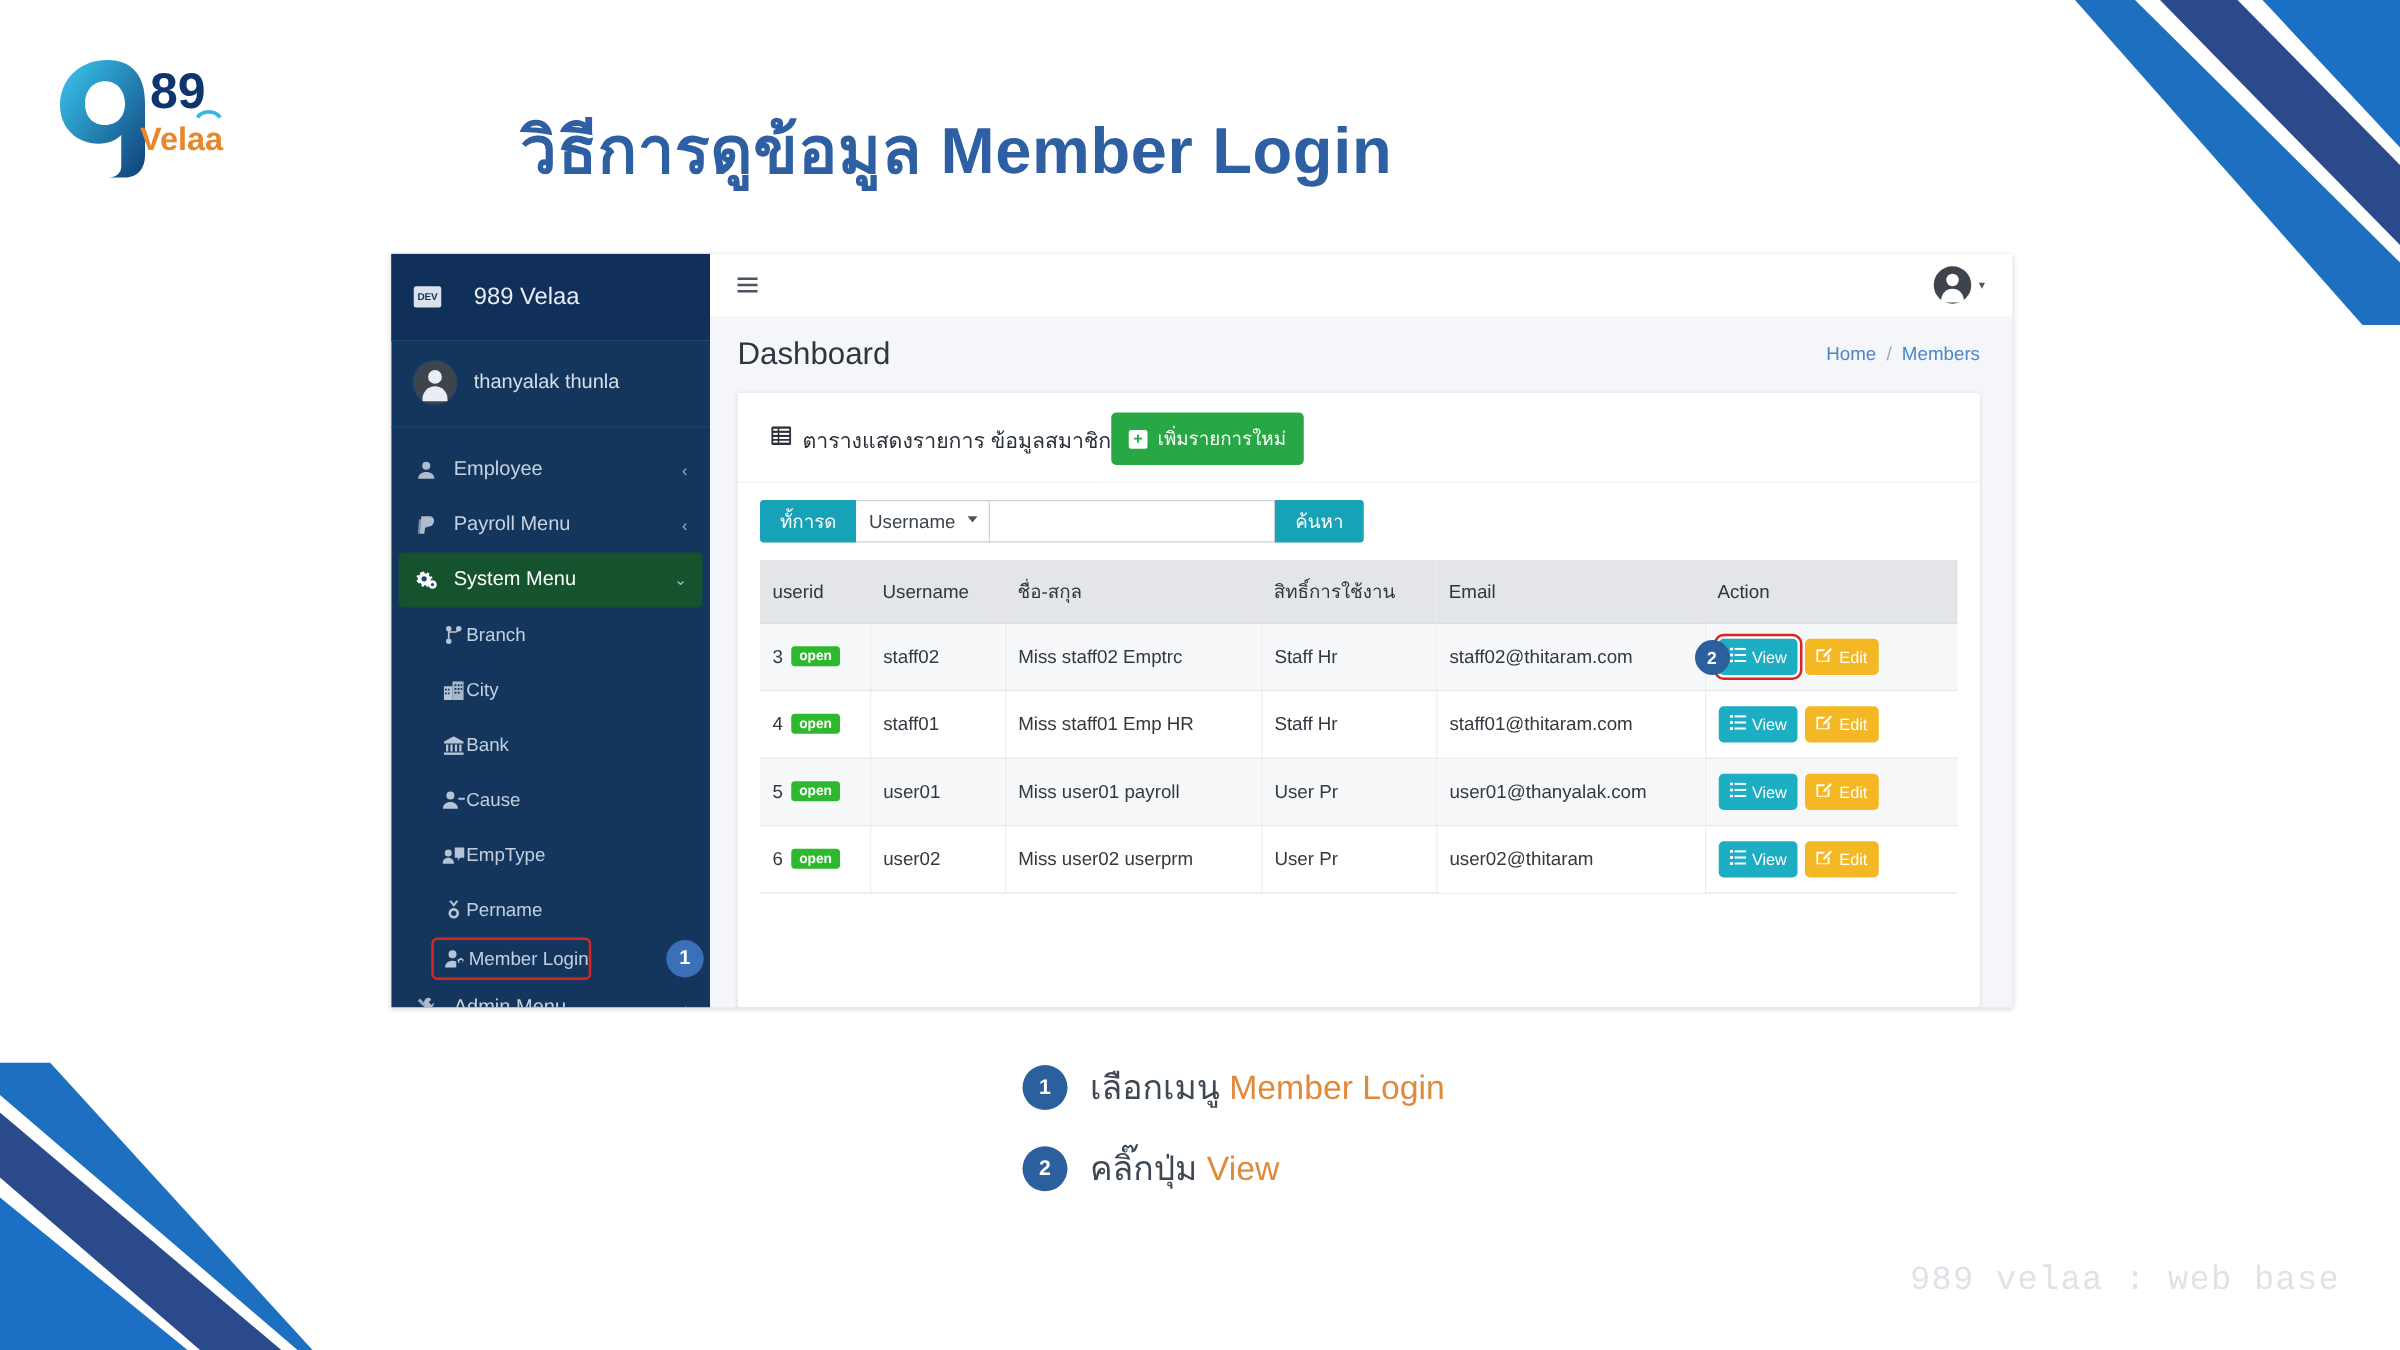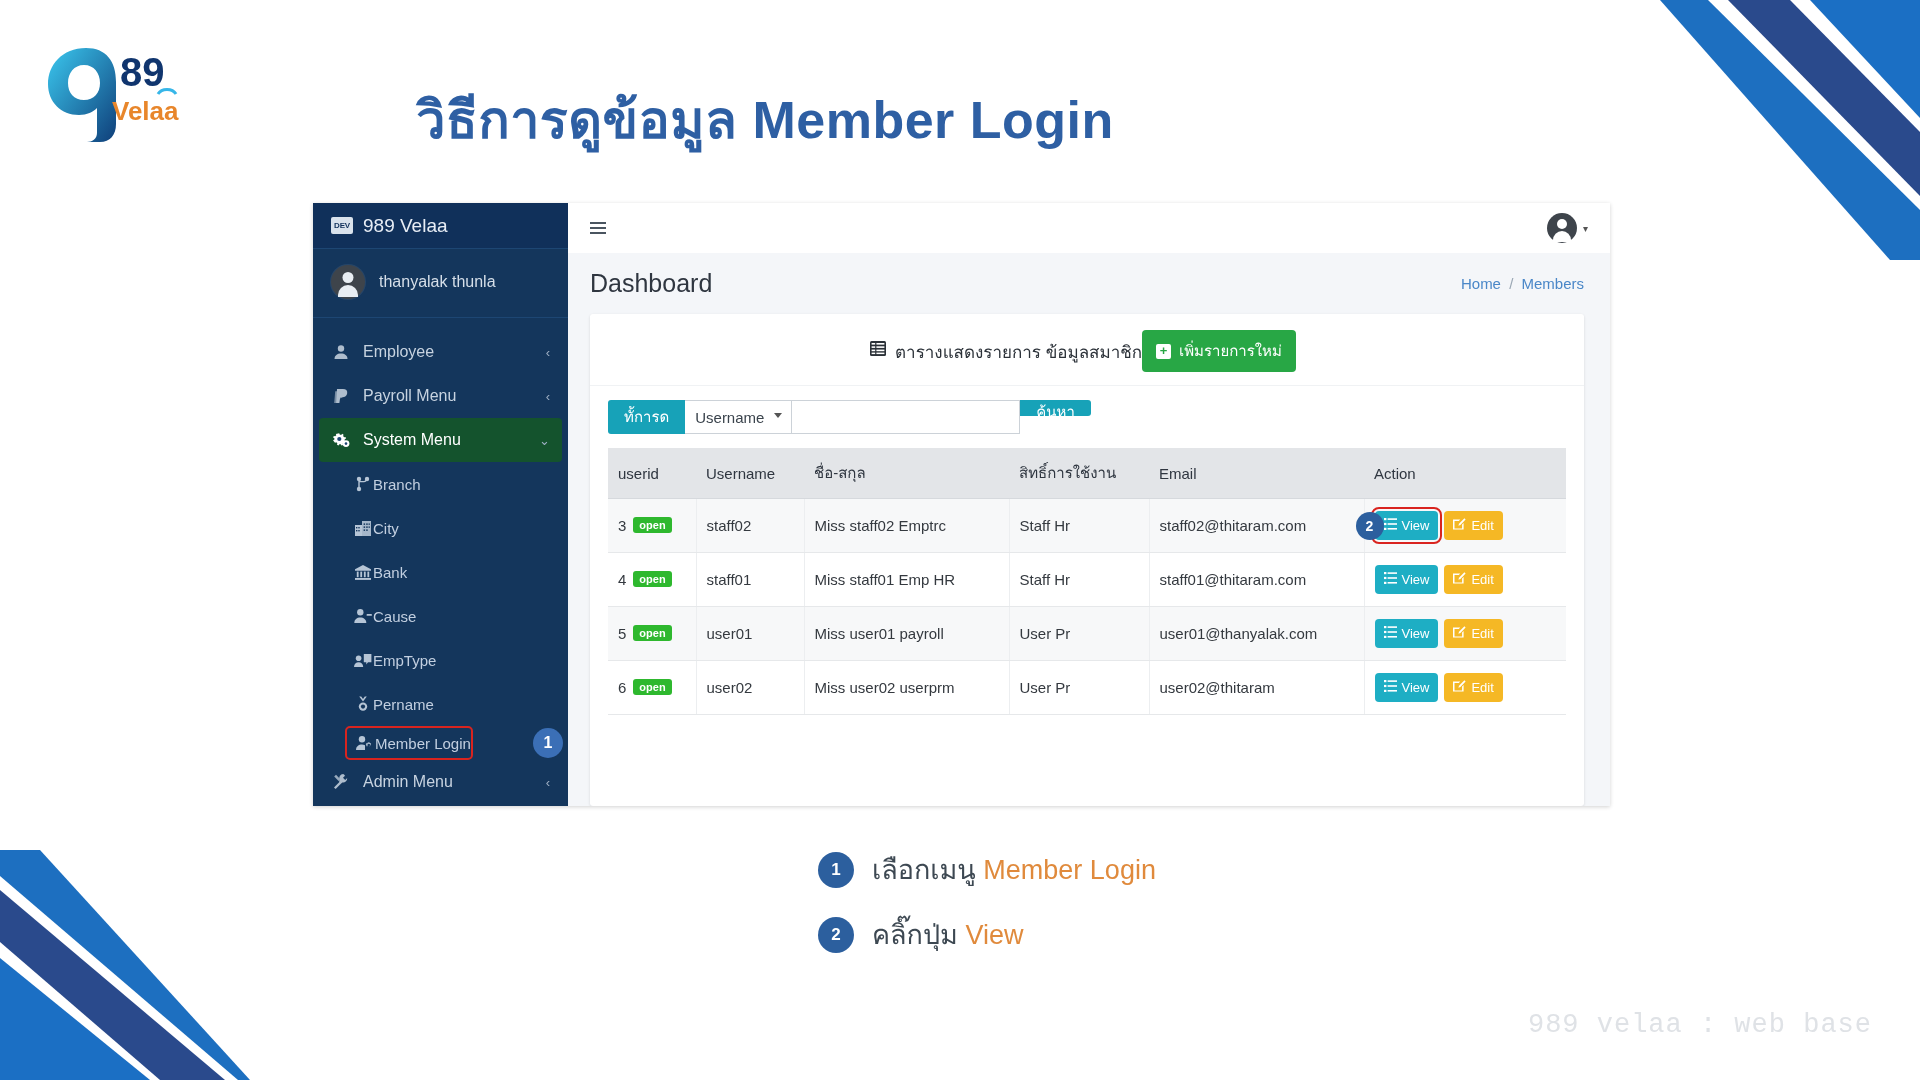--- a/index.html
+++ b/index.html
@@ -34,21 +34,21 @@
     width: 1297px; height: 603px;
     background: #f4f6f9;
     box-shadow: 0 1px 4px rgba(0,0,0,.18);
     display: flex;
     overflow: hidden;
   }
 
   
   .sidebar { width: 255px; background: #14365c; color: #c2cfe0; flex: none; }
   .brand {
-    height: 46px; display: flex; align-items: center; gap: 10px;
+    height: 70px; display: flex; align-items: center; gap: 26px;
     padding: 0 18px; background: #10305a; color: #e7edf5;
     font-size: 19px; border-bottom: 1px solid #1d4673;
   }
   .brand-badge {
     width: 22px; height: 17px; background: #d9e2ec; color: #10305a;
     border-radius: 2px; font-size: 8px; font-weight: 700;
     display: flex; align-items: center; justify-content: center; letter-spacing: -.2px;
   }
   .userbox {
     display: flex; align-items: center; gap: 14px;
@@ -120,22 +120,22 @@
   .crumbs .sep { color: #9aa7b4; margin: 0 4px; }
   .crumbs a { color: #4a87c8; text-decoration: none; }
 
   .card {
     margin: 4px 26px 0 22px; background: #fff; border-radius: 3px;
     border-top: 3px solid #fff;
     box-shadow: 0 1px 3px rgba(0,0,0,.12);
     flex: 1; min-height: 0; display: flex; flex-direction: column;
   }
   .card-head {
-    display: flex; align-items: center; justify-content: center;
-    padding: 13px 16px 13px 8px; border-bottom: 1px solid #f0f2f4;
+    display: flex; align-items: center; justify-content: flex-start;
+    padding: 13px 16px 13px 27px; border-bottom: 1px solid #f0f2f4;
   }
   .card-title { display: flex; align-items: center; gap: 9px; font-size: 17px; color: #2b3138; }
   .btn-add {
     background: #28a745; color: #fff; border: none; border-radius: 4px;
     padding: 9px 14px; font-size: 15px; display: flex; align-items: center; gap: 8px;
     cursor: pointer;
   }
   .plus-box {
     width: 15px; height: 15px; background: #fff; color: #28a745; border-radius: 2px;
     font-size: 13px; font-weight: 700; line-height: 14px; text-align: center;
@@ -157,21 +157,21 @@
     content:""; position:absolute; right:10px; top:13px;
     border-left:4px solid transparent; border-right:4px solid transparent;
     border-top:5px solid #555; pointer-events:none;
   }
   .search-input {
     height: 34px; width: 228px; border: 1px solid #ccd2d8; border-left: none;
     background: #fff; font-size: 15px; padding: 0 9px; font-family: inherit; color:#333;
   }
   .btn-search {
     background: #17a2b8; color: #fff; border: none;
-    padding: 0 16px; height: 16px; font-size: 15px; border-radius: 0 3px 3px 0; cursor: pointer;
+    padding: 0 16px; height: 34px; font-size: 15px; border-radius: 0 3px 3px 0; cursor: pointer;
   }
 
   table { width: calc(100% - 36px); margin: 4px 18px 0 18px; border-collapse: collapse; }
   thead th {
     background: #e3e5e8; text-align: left; font-weight: 400;
     font-size: 15px; color: #2f3640; padding: 13px 10px;
     border-bottom: 1px solid #d6d9dd;
   }
   tbody td {
     padding: 12px 10px; font-size: 15px; color: #34393f;

